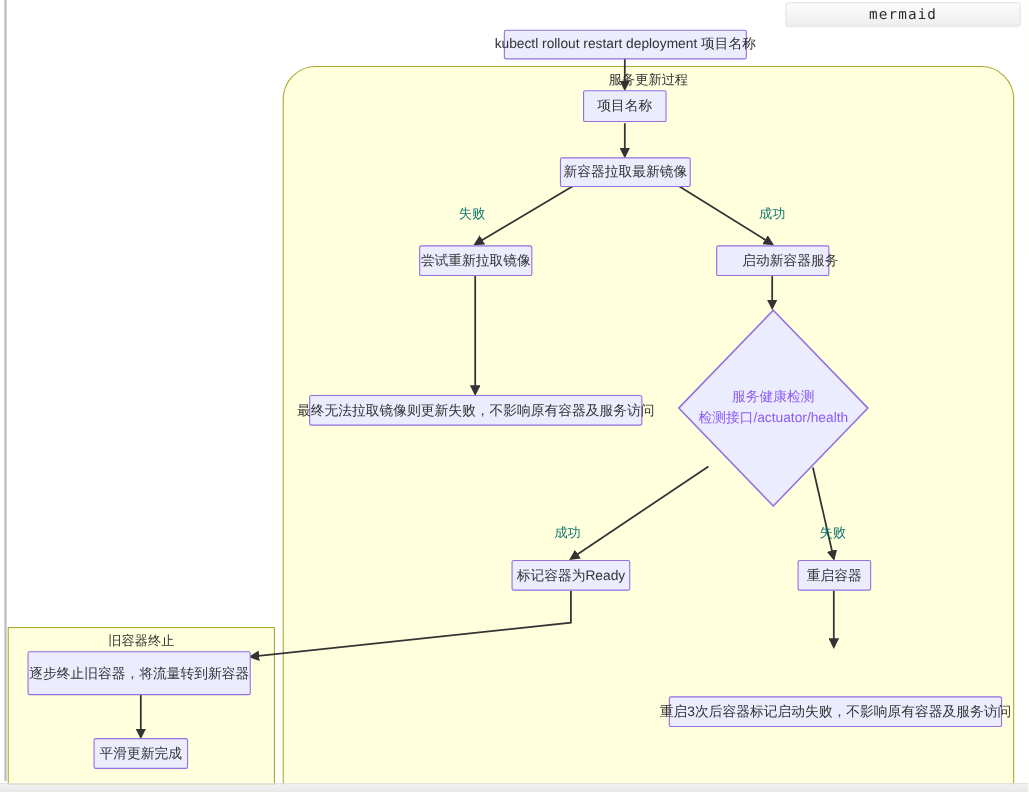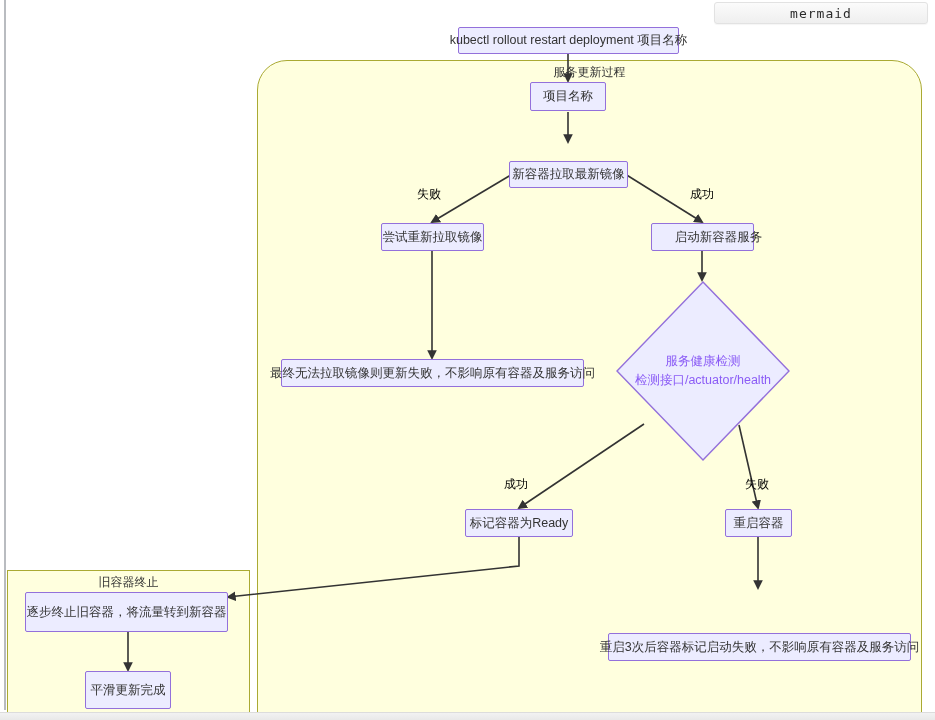--- a/index.html
+++ b/index.html
@@ -132,21 +132,21 @@
     color: #8b5cf6;
     line-height: 1.55;
     white-space: nowrap;
     pointer-events: none;
   }
 
   
   .edge-label {
     position: absolute;
     font-size: 12px;
-    color: #000000;
+    color: #0f766e;
     background: transparent;
     white-space: nowrap;
   }
 </style>
 </head>
 <body>
 
 <div id="root">
 
   <div class="pane-rule"></div>
@@ -196,21 +196,21 @@
     </svg>
 
     <div class="node" style="left:458px; top:3px; width:221px; height:27px;margin-top:24px;">
       <span>kubectl rollout restart deployment 项目名称</span>
     </div>
 
     <div class="node" style="left:530px; top:82px; width:76px; height:29px;">
       <span>项目名称</span>
     </div>
 
-    <div class="node" style="left:509px; top:161px; width:119px; height:27px;">
+    <div class="node" style="left:509px; top:143px; width:119px; height:27px;">
       <span>新容器拉取最新镜像</span>
     </div>
 
     <div class="node" style="left:381px; top:223px; width:103px; height:28px;">
       <span>尝试重新拉取镜像</span>
     </div>
 
     <div class="node" style="left:281px; top:359px; width:303px; height:28px;">
       <span>最终无法拉取镜像则更新失败，不影响原有容器及服务访问</span>
     </div>
@@ -238,21 +238,21 @@
     </div>
 
     <div class="node" style="left:608px; top:589px; width:303px; height:28px;margin-top:44px;">
       <span>重启3次后容器标记启动失败，不影响原有容器及服务访问</span>
     </div>
 
     <div class="node" style="left:25px; top:592px; width:203px; height:40px;">
       <span>逐步终止旧容器，将流量转到新容器</span>
     </div>
 
-    <div class="node" style="left:85px; top:671px; width:86px; height:38px;">
+    <div class="node" style="left:85px; top:671px; width:86px; height:28px;">
       <span>平滑更新完成</span>
     </div>
 
     <div class="edge-label" style="left:417px; top:186px;">失败</div>
 
     <div class="edge-label" style="left:690px; top:186px;">成功</div>
 
     <div class="edge-label" style="left:504px; top:476px;">成功</div>
 
     <div class="edge-label" style="left:745px; top:476px;">失败</div>

